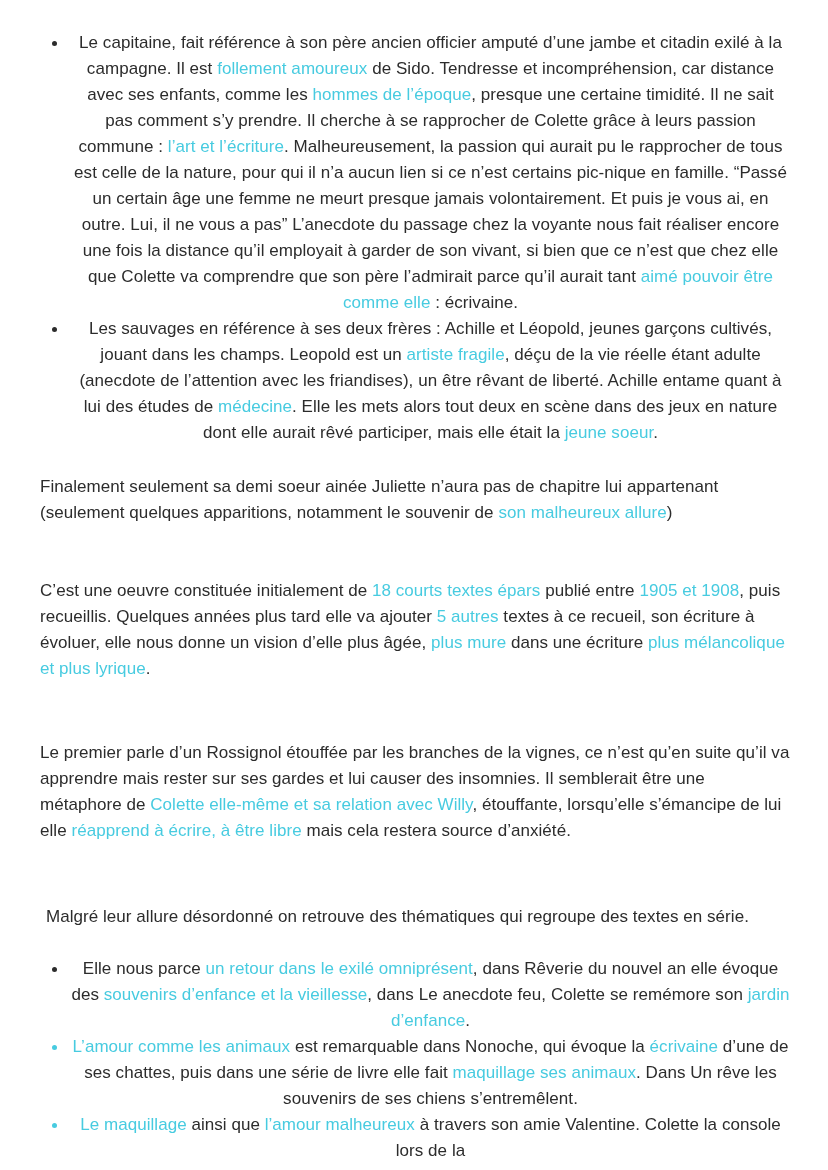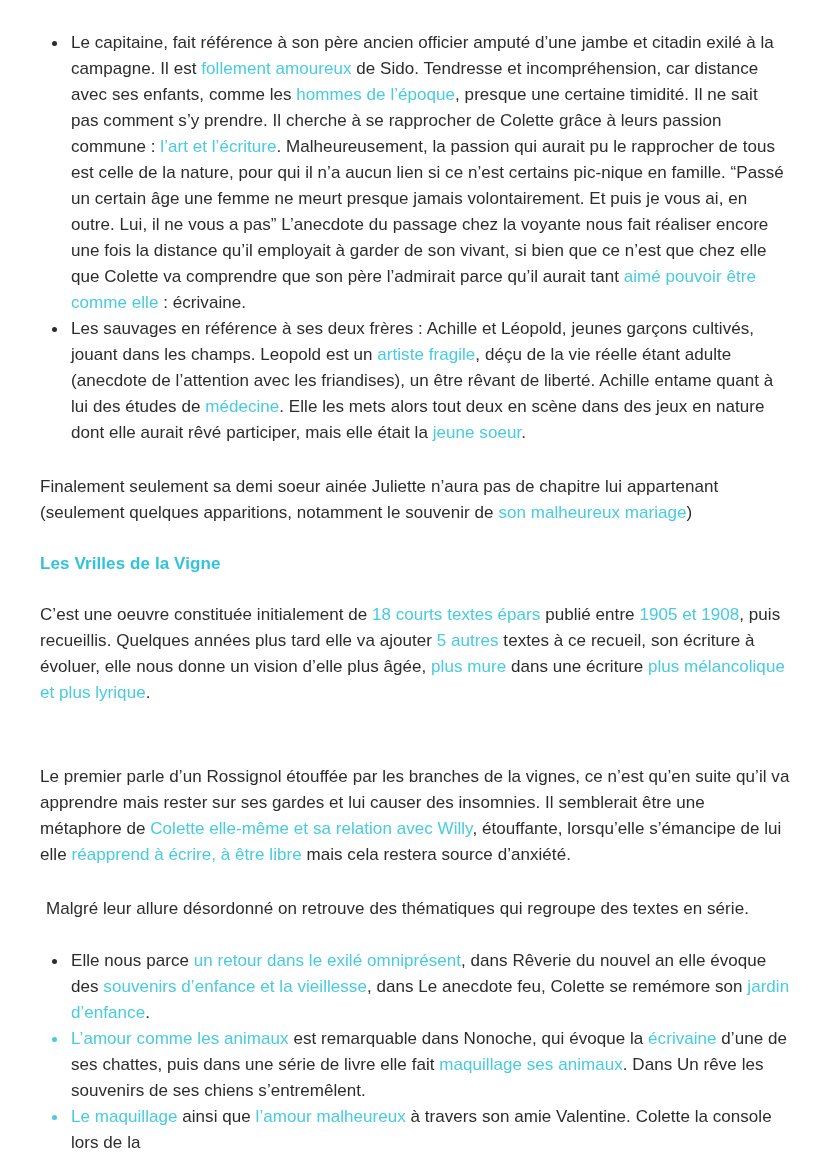--- a/index.html
+++ b/index.html
@@ -28,21 +28,21 @@
     margin: 0;
     padding: 0;
   }
   ul.bullets > li {
     position: relative;
     padding-left: 31px;
     margin: 0 0 0 0;
     font-size: 17px;
     line-height: 26px;
     letter-spacing: 0.05px;
-    text-align: left;
+    text-align: center;
   }
   ul.bullets > li > .bullet-dot {
     position: absolute;
     left: 12px;
     top: 11px;
     width: 5px;
     height: 5px;
     border-radius: 50%;
     background: #2c2c2c;
   }
@@ -61,35 +61,35 @@
     margin: 0;
     font-size: 17px;
     line-height: 24px;
     font-weight: bold;
     color: #31c3dd;
     letter-spacing: 0.1px;
   }
 
   p.indented {
     padding-left: 6px;
+    margin-top: 32px;
   }
 </style>
 </head>
 <body>
 
 <div class="page">
   <div id="doc-root">
       <ul class="bullets">
         <li><span class="bullet-dot"></span><span>Le capitaine, fait référence à son père ancien officier amputé d’une jambe et citadin exilé à la campagne. Il est </span><span class="hl">follement amoureux</span><span> de Sido. Tendresse et incompréhension, car distance avec ses enfants, comme les </span><span class="hl">hommes de l’époque</span><span>, presque une certaine timidité. Il ne sait pas comment s’y prendre. Il cherche à se rapprocher de Colette grâce à leurs passion commune : </span><span class="hl">l’art et l’écriture</span><span>. Malheureusement, la passion qui aurait pu le rapprocher de tous est celle de la nature, pour qui il n’a aucun lien si ce n’est certains pic-nique en famille. “Passé un certain âge une femme ne meurt presque jamais volontairement. Et puis je vous ai, en outre. Lui, il ne vous a pas” L’anecdote du passage chez la voyante nous fait réaliser encore une fois la distance qu’il employait à garder de son vivant, si bien que ce n’est que chez elle que Colette va comprendre que son père l’admirait parce qu’il aurait tant </span><span class="hl">aimé pouvoir être comme elle</span><span> : écrivaine.</span></li>
         <li><span class="bullet-dot"></span><span>Les sauvages en référence à ses deux frères : Achille et Léopold, jeunes garçons cultivés, jouant dans les champs. Leopold est un </span><span class="hl">artiste fragile</span><span>, déçu de la vie réelle étant adulte (anecdote de l’attention avec les friandises), un être rêvant de liberté. Achille entame quant à lui des études de </span><span class="hl">médecine</span><span>. Elle les mets alors tout deux en scène dans des jeux en nature dont elle aurait rêvé participer, mais elle était la </span><span class="hl">jeune soeur</span><span>.</span></li>
       </ul>
       <div style="height: 28px;"></div>
-      <p class="para"><span>Finalement seulement sa demi soeur ainée Juliette n’aura pas de chapitre lui appartenant (seulement quelques apparitions, notamment le souvenir de </span><span class="hl">son malheureux mariage</span><span>)</span></p>
+      <p class="para"><span>Finalement seulement sa demi soeur ainée Juliette n’aura pas de chapitre lui appartenant (seulement quelques apparitions, notamment le souvenir de </span><span class="hl">son malheureux allure</span><span>)</span></p>
       <div style="height: 26px;"></div>
-      <h2 class="section-heading">Les Vrilles de la Vigne</h2>
       <div style="height: 26px;"></div>
       <p class="para"><span>C’est une oeuvre constituée initialement de </span><span class="hl">18 courts textes épars</span><span> publié entre </span><span class="hl">1905 et 1908</span><span>, puis recueillis. Quelques années plus tard elle va ajouter </span><span class="hl">5 autres</span><span> textes à ce recueil, son écriture à évoluer, elle nous donne un vision d’elle plus âgée, </span><span class="hl">plus mure</span><span> dans une écriture </span><span class="hl">plus mélancolique et plus lyrique</span><span>.</span></p>
       <div style="height: 28px;"></div>
       <div style="height: 30px;"></div>
       <p class="para"><span>Le premier parle d’un Rossignol étouffée par les branches de la vignes, ce n’est qu’en suite qu’il va apprendre mais rester sur ses gardes et lui causer des insomnies. Il semblerait être une métaphore de </span><span class="hl">Colette elle-même et sa relation avec Willy</span><span>, étouffante, lorsqu’elle s’émancipe de lui elle </span><span class="hl">réapprend à écrire, à être libre</span><span> mais cela restera source d’anxiété.</span></p>
       <div style="height: 28px;"></div>
       <p class="para indented"><span>Malgré leur allure désordonné on retrouve des thématiques qui regroupe des textes en série.</span></p>
       <div style="height: 26px;"></div>
       <ul class="bullets">
         <li><span class="bullet-dot"></span><span>Elle nous parce </span><span class="hl">un retour dans le exilé omniprésent</span><span>, dans Rêverie du nouvel an elle évoque des </span><span class="hl">souvenirs d’enfance et la vieillesse</span><span>, dans Le anecdote feu, Colette se remémore son </span><span class="hl">jardin d’enfance</span><span>.</span></li>

